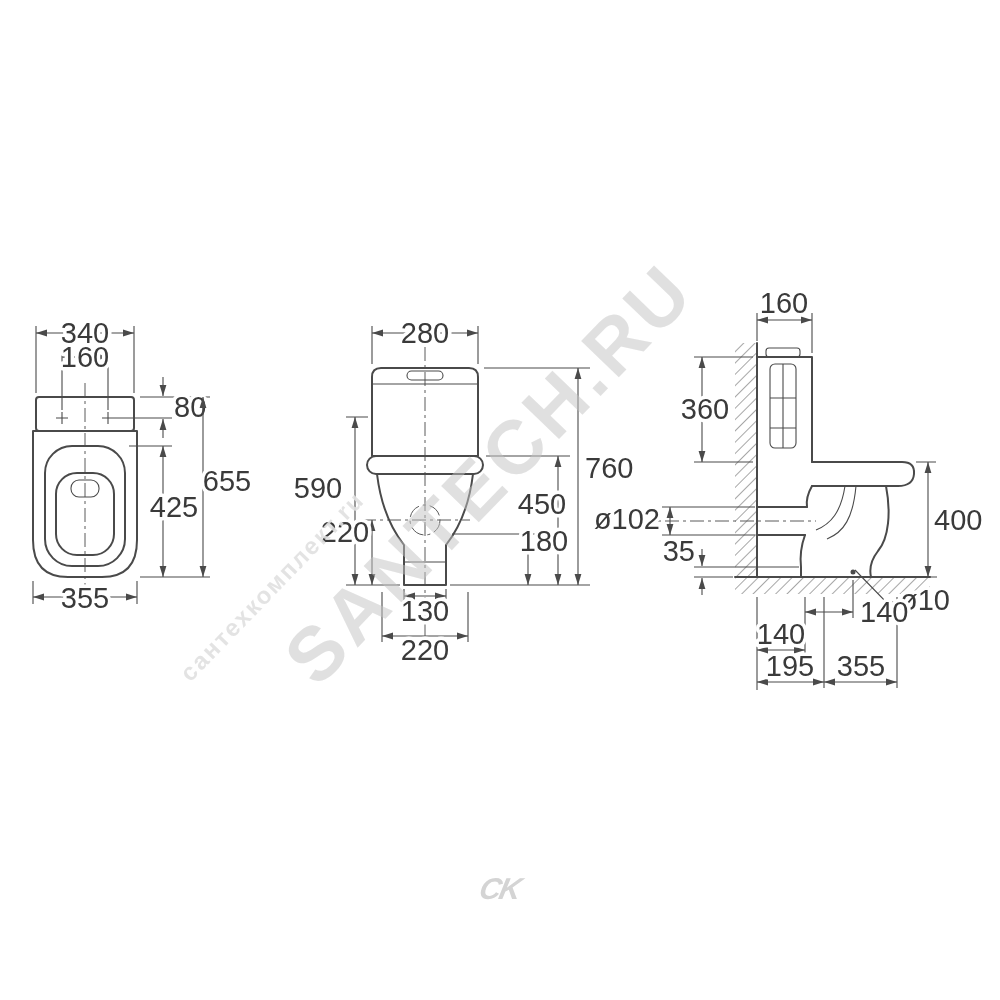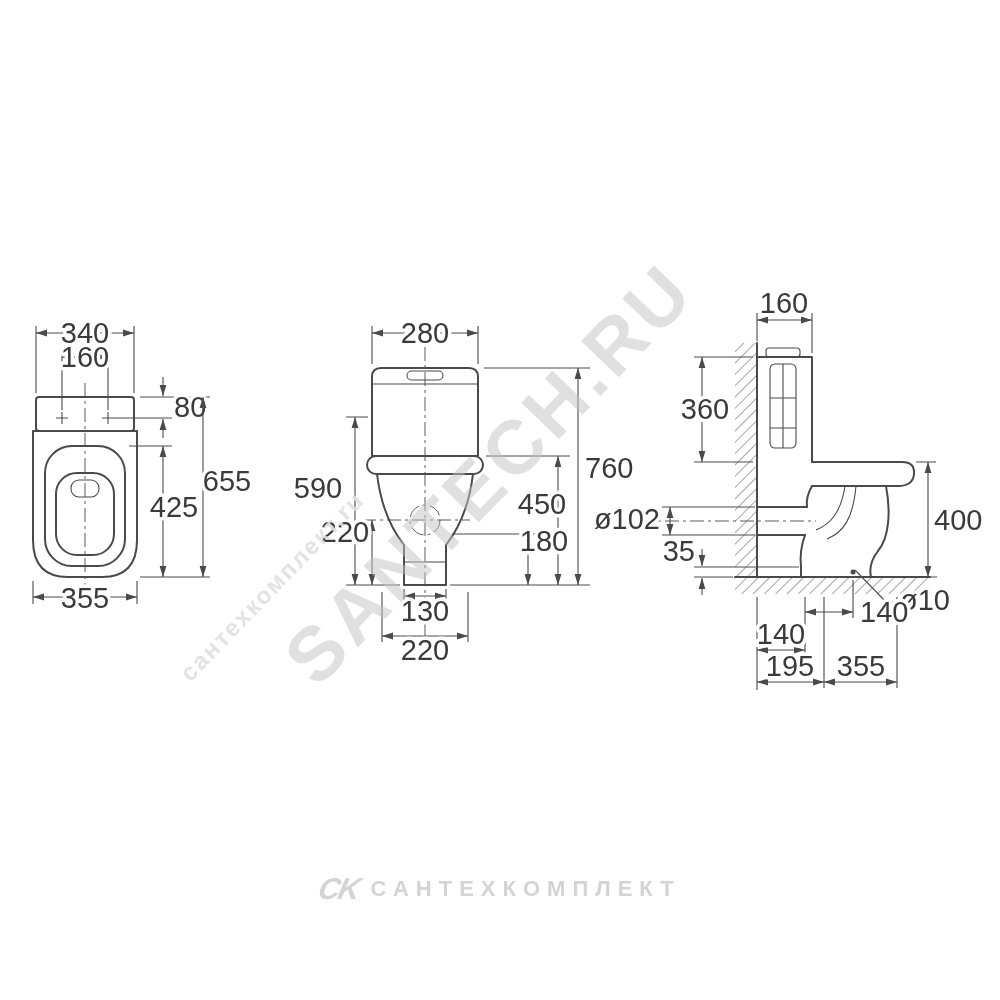--- a/index.html
+++ b/index.html
@@ -200,16 +200,15 @@
       <text class="dim" x="861" y="676" text-anchor="middle">355</text>
     </g>
   </g>
 
   <text class="wm-small" transform="translate(278,592) rotate(-46)" text-anchor="middle">сантехкомплект.ru</text>
   <text class="wm-big" transform="translate(508,492) rotate(-46)" text-anchor="middle">SANTECH.RU</text>
 </svg>
 
 <div class="footer">
   <span class="logo">CK</span>
-  <span class="name">САНТЕХКОМПЛЕКТ</span>
 </div>
 
 </div>
 
 </body></html>

